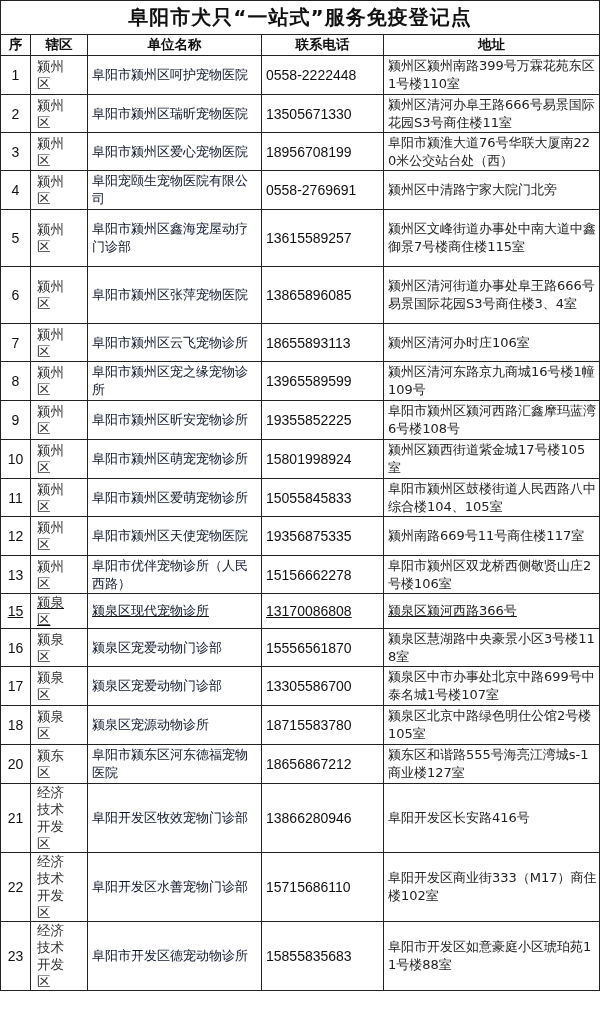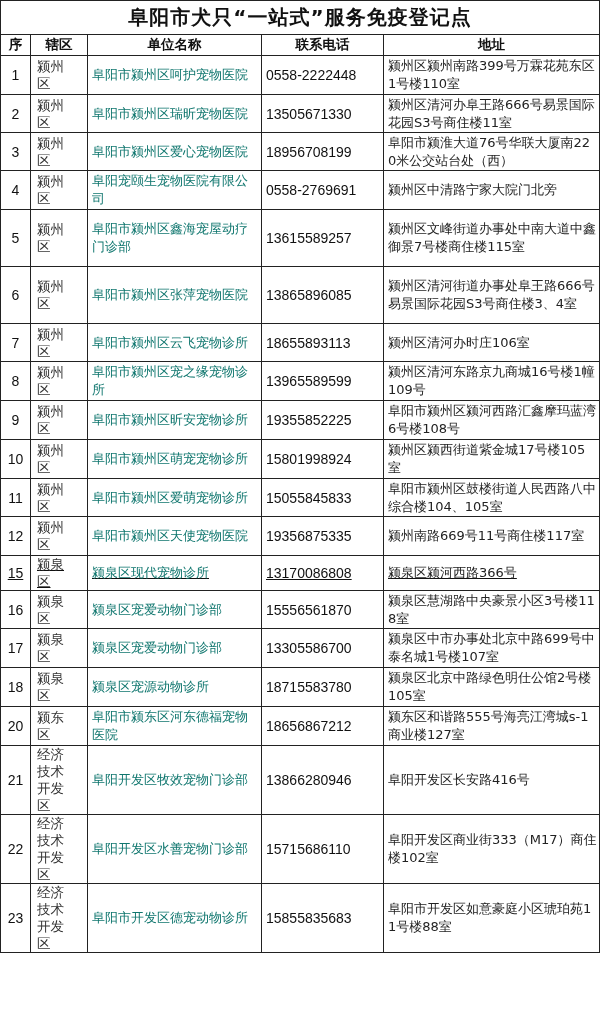--- a/index.html
+++ b/index.html
@@ -5,21 +5,21 @@
     html, body { margin: 0; padding: 0; background: #ffffff; }
     body { width: 600px; height: 1020px; overflow: hidden; font-family: "DejaVu Sans", "Liberation Sans", sans-serif; color: #111; }
     .sheet { position: relative; width: 511px; }
     table { border-collapse: collapse; table-layout: fixed; width: 599px; }
     td, th { border: 1.5px solid #222; padding: 0 3px; overflow: hidden; font-weight: normal; }
     .title-cell { height: 33px; text-align: center; font-size: 20px; letter-spacing: 1px; color: #111; padding: 0; }
     th { height: 20px; font-size: 13.5px; font-weight: bold; text-align: center; padding: 0; }
     td { font-size: 13px; line-height: 18px; vertical-align: middle; }
     td.idx { text-align: center; font-family: "Liberation Sans", sans-serif; font-size: 14px; padding: 0; }
     td.district { color: #333; font-size: 13.5px; padding-left: 6px; padding-right: 13px; line-height: 17px; }
-    td.name { color: #0f766e; padding-left: 4px; }
+    td.name { color: #0f172a; padding-left: 4px; }
     td.phone { font-family: "Liberation Sans", sans-serif; font-size: 14px; padding-left: 4px; }
     td.addr { color: #222; padding-left: 4px; padding-right: 1px; word-break: break-all; }
   </style>
 </head>
 <body>
 
 <div class="sheet">
   <table>
     <colgroup>
       <col style="width:30px">
@@ -118,20 +118,27 @@
           <td class="phone">15055845833</td>
           <td class="addr">阜阳市颍州区鼓楼街道人民西路八中综合楼104、105室</td>
         </tr>
         <tr style="height: 39px;">
           <td class="idx">12</td>
           <td class="district">颍州区</td>
           <td class="name">阜阳市颍州区天使宠物医院</td>
           <td class="phone">19356875335</td>
           <td class="addr">颍州南路669号11号商住楼117室</td>
         </tr>
+        <tr style="height: 38px;">
+          <td class="idx">13</td>
+          <td class="district">颍州区</td>
+          <td class="name">阜阳市优伴宠物诊所（人民西路）</td>
+          <td class="phone">15156662278</td>
+          <td class="addr">阜阳市颍州区双龙桥西侧敬贤山庄2号楼106室</td>
+        </tr>
         <tr style="height: 21px; text-decoration: underline;">
           <td class="idx">15</td>
           <td class="district">颍泉区</td>
           <td class="name">颍泉区现代宠物诊所</td>
           <td class="phone">13170086808</td>
           <td class="addr">颍泉区颍河西路366号</td>
         </tr>
         <tr style="height: 38px;">
           <td class="idx">16</td>
           <td class="district">颍泉区</td>

